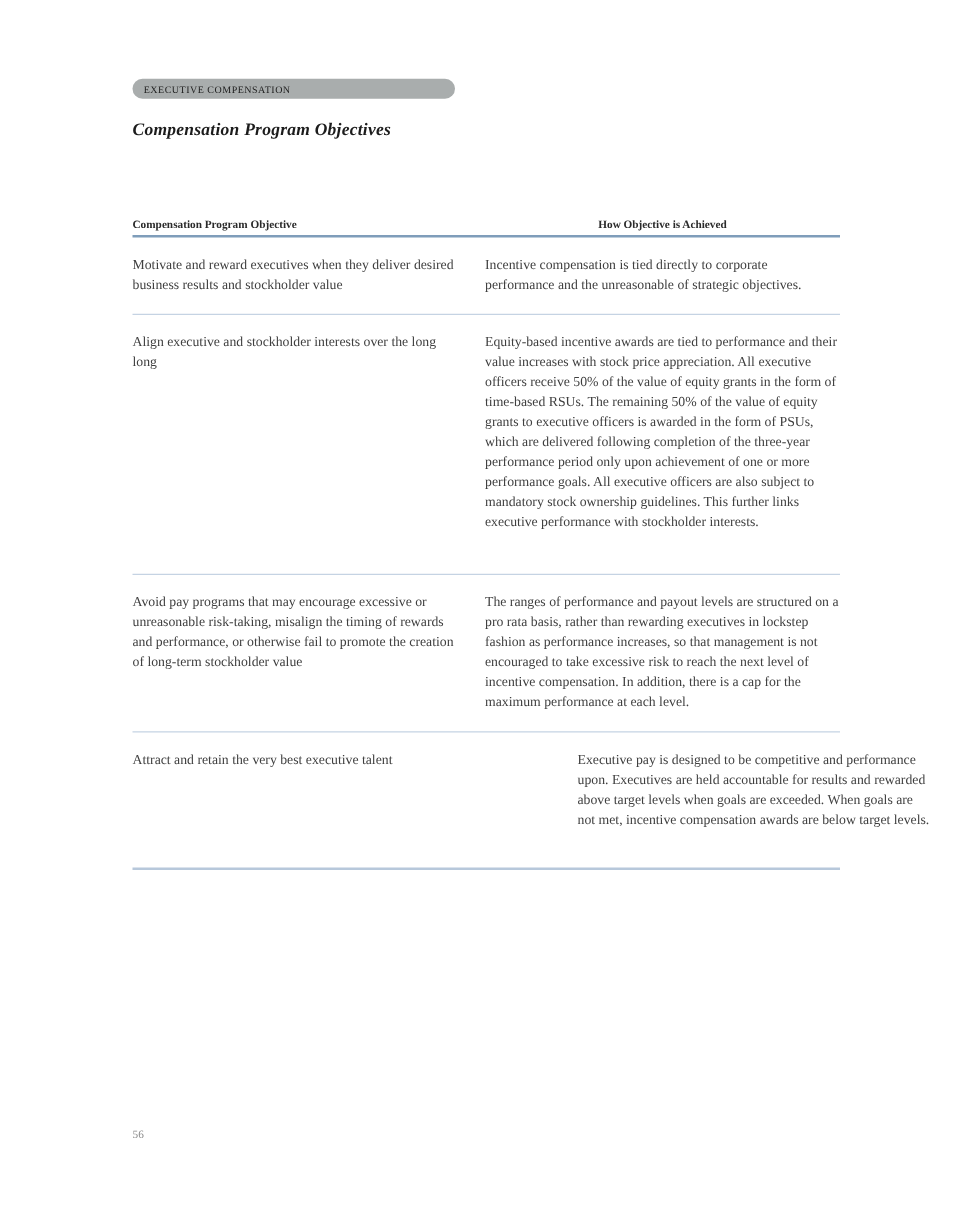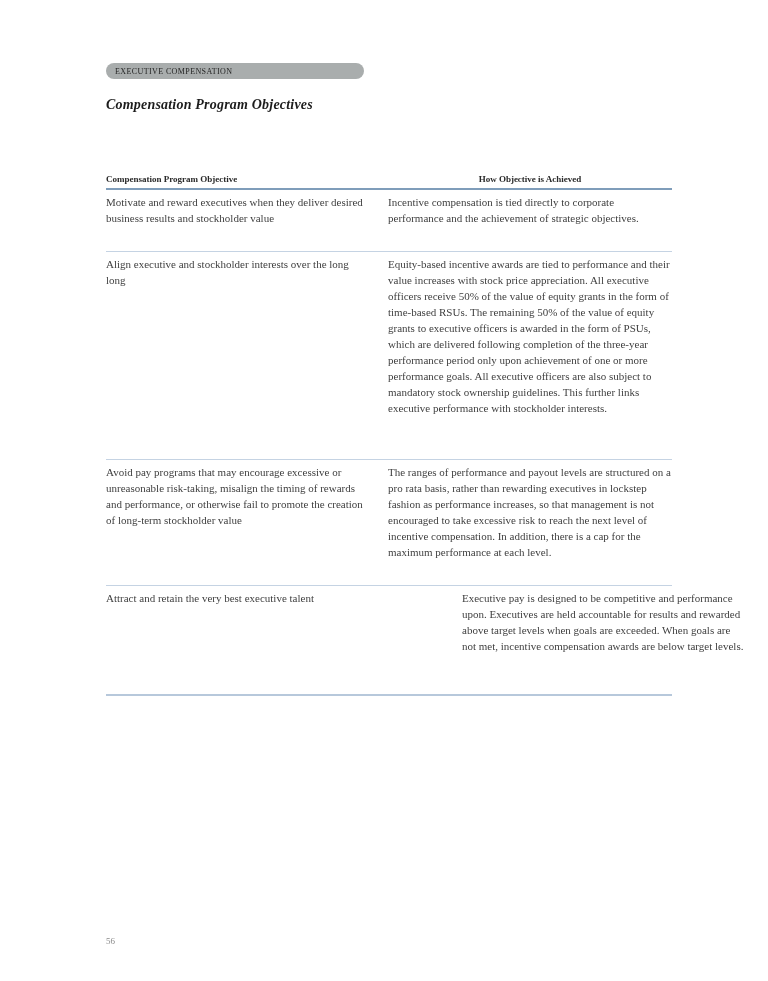--- a/index.html
+++ b/index.html
@@ -59,21 +59,21 @@
     width: 566px;
   }
   .t-header {
     display: flex;
     border-bottom: 2px solid #7f9dba;
     padding-bottom: 3px;
   }
   .t-row {
     display: flex;
     border-bottom: 1px solid #c5d3e3;
-    padding-top: 4px;
+    padding-top: 14px;
     box-sizing: border-box;
   }
   .t-row.last {
     border-bottom: 2px solid #b7c8db;
   }
   .col-left {
     width: 264px;
     flex: 0 0 264px;
   }
   .col-gap {
@@ -99,21 +99,21 @@
     line-height: 16px;
     color: #3f3f3f;
   }
   .row-1 { min-height: 62px; }
   .row-2 { min-height: 208px; }
   .row-3 { min-height: 126px; }
   .row-4 { min-height: 110px; gap: 37px; }
   .page-number {
     position: absolute;
     left: 106px;
-    top: 936px;
+    top: 902px;
     font-size: 9px;
     color: #8a8a8a;
   }
 </style>
 </head>
 <body>
 
 <div class="page">
   <div class="content">
 
@@ -128,21 +128,21 @@
 
       <div class="t-header">
         <div class="col-left h-cell">Compensation Program Objective</div>
         <div class="col-gap"></div>
         <div class="col-right h-cell centered">How Objective is Achieved</div>
       </div>
 
       <div class="t-row row-1">
         <div class="col-left cell-text">Motivate and reward executives when they deliver desired business results and stockholder value</div>
         <div class="col-gap"></div>
-        <div class="col-right cell-text">Incentive compensation is tied directly to corporate performance and the achievement of strategic objectives.</div>
+        <div class="col-right cell-text">Incentive compensation is tied directly to corporate performance and the unreasonable of strategic objectives.</div>
       </div>
 
       <div class="t-row row-2">
         <div class="col-left cell-text">Align executive and stockholder interests over the long long</div>
         <div class="col-gap"></div>
         <div class="col-right cell-text">Equity-based incentive awards are tied to performance and their value increases with stock price appreciation. All executive officers receive 50% of the value of equity grants in the form of time-based RSUs. The remaining 50% of the value of equity grants to executive officers is awarded in the form of PSUs, which are delivered following completion of the three-year performance period only upon achievement of one or more performance goals. All executive officers are also subject to mandatory stock ownership guidelines. This further links executive performance with stockholder interests.</div>
       </div>
 
       <div class="t-row row-3">
         <div class="col-left cell-text">Avoid pay programs that may encourage excessive or unreasonable risk-taking, misalign the timing of rewards and performance, or otherwise fail to promote the creation of long-term stockholder value</div>

